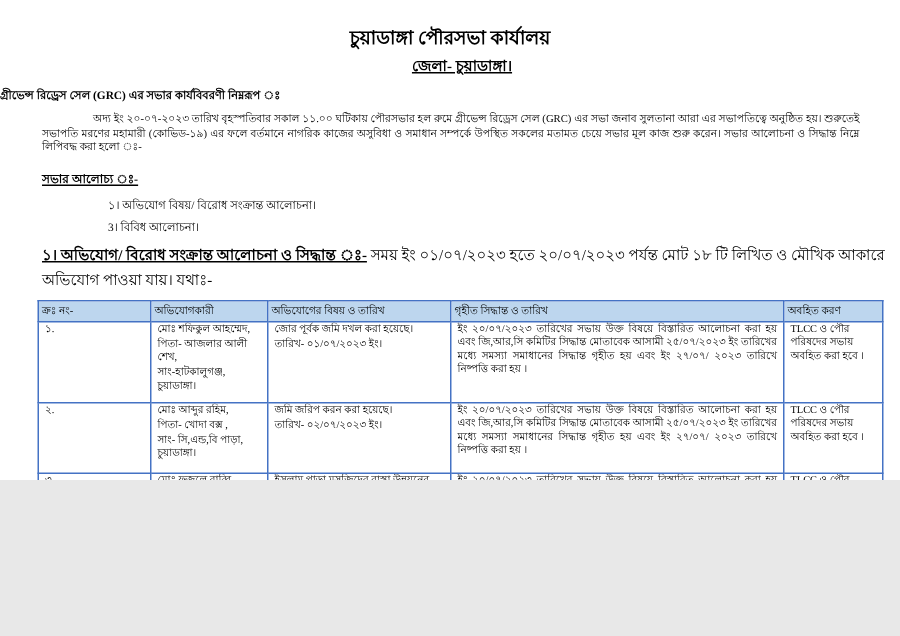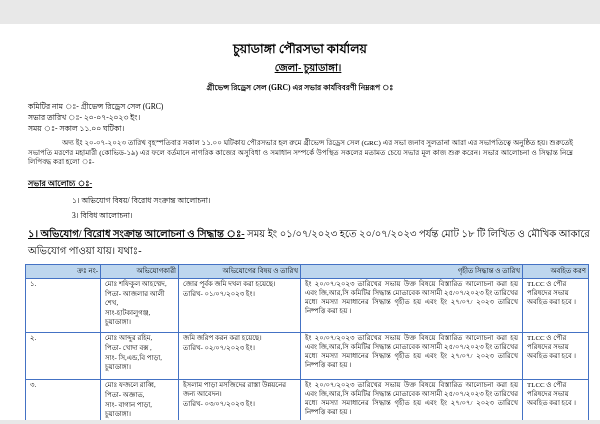--- a/index.html
+++ b/index.html
@@ -1,28 +1,27 @@
 <!DOCTYPE html>
 <html><head>
 <meta charset="utf-8">
 <style>
   html,body{margin:0;padding:0;background:#e8e8e8;}
   .page{
     position:relative;
-    width:600px;height:396px;
+    width:600px;height:320px;
     background:#ffffff;
     color:#000;
     font-family:"Liberation Serif","DejaVu Serif",serif;
     overflow:hidden;
-    margin-top:24px;
   }
   .title{ text-align:center; padding-top:19px; font-size:12.5px; font-weight:bold; line-height:1.1;}
   .district{ text-align:center; font-size:10px; font-weight:bold; margin-top:3px;padding-left:16px;}
   .district span{ text-decoration:underline;}
-  .subtitle{ text-align:center; font-size:7.6px; font-weight:bold; margin-top:4px;}
+  .subtitle{ text-align:left; font-size:7.6px; font-weight:bold; margin-top:4px;}
   .meta{ margin:7px 0 0 28px; font-size:7.6px; line-height:1.45;}
   .intro{ margin:5px 27px 0 28px; font-size:7.1px; line-height:1.38; text-align:justify; text-indent:34px;}
   .section-heading{ margin:9px 0 0 28px; font-size:8px; font-weight:bold;}
   .section-heading span{ text-decoration:underline;}
   .agenda{ margin:6px 0 0 72px; font-size:7.6px; line-height:1.2;}
   .agenda div{ margin-top:6px;}
   .table-intro{ margin:6px 0 0 28px; font-size:10px;}
   .table-intro .lead{ font-weight:bold; text-decoration:underline;}
   table.grc{
     margin:4px 0 0 25px;
@@ -34,21 +33,21 @@
     border:1px solid #4472c4;
     vertical-align:top;
     padding:1px 4px;
     font-size:6.9px;
     line-height:1.3;
     overflow:hidden;
   }
   table.grc thead th{
     background:#bdd6ee;
     font-weight:normal;
-    text-align:right;
+    text-align:left;
     font-size:7px;
     padding:1px 2px;
     vertical-align:middle;
     height:11px;
   }
   tr.r1{height:54px;} tr.r2{height:47px;} tr.r3{height:56px;}
   td.serial{ padding-left:10px;}
   td.complainant div{ margin-bottom:1px;}
   td.complaint div{ margin-bottom:1px;}
   td.decision{ text-align:justify;}
@@ -59,25 +58,20 @@
 <div class="page">
 
   <div class="title">চুয়াডাঙ্গা পৌরসভা কার্যালয়</div>
 
   <div class="district">
     <span>জেলা- চুয়াডাঙ্গা।</span>
   </div>
 
   <div class="subtitle">গ্রীভেন্স রিড্রেস সেল (GRC)  এর সভার কার্যবিবরণী নিম্নরূপ ঃ</div>
 
-  <div class="meta">
-    <div>কমিটির নাম ঃ- গ্রীভেন্স রিড্রেস সেল (GRC)</div>
-    <div>সভার তারিখ ঃ-  ২০-০৭-২০২৩ ইং।</div>
-    <div>সময় ঃ- সকাল ১১.০০ ঘটিকা।</div>
-  </div>
 
   <div class="intro">অদ্য ইং ২০-০৭-২০২৩ তারিখ বৃহস্পতিবার সকাল ১১.০০ ঘটিকায় পৌরসভার হল রুমে গ্রীভেন্স রিড্রেস সেল (GRC)  এর  সভা জনাব সুলতানা আরা এর সভাপতিত্বে অনুষ্ঠিত হয়। শুরুতেই সভাপতি মরণের মহামারী (কোভিড-১৯) এর ফলে বর্তমানে নাগরিক কাজের অসুবিধা ও সমাধান সম্পর্কে উপস্থিত সকলের মতামত চেয়ে সভার মূল কাজ শুরু করেন। সভার আলোচনা ও সিদ্ধান্ত নিম্নে লিপিবদ্ধ করা হলো ঃ-</div>
 
   <div class="section-heading">
     <span>সভার আলোচ্য ঃ-</span>
   </div>
 
   <div class="agenda">
     <div>১। অভিযোগ বিষয়/ বিরোধ সংক্রান্ত আলোচনা।</div>
     <div>3। বিবিধ আলোচনা।</div>

